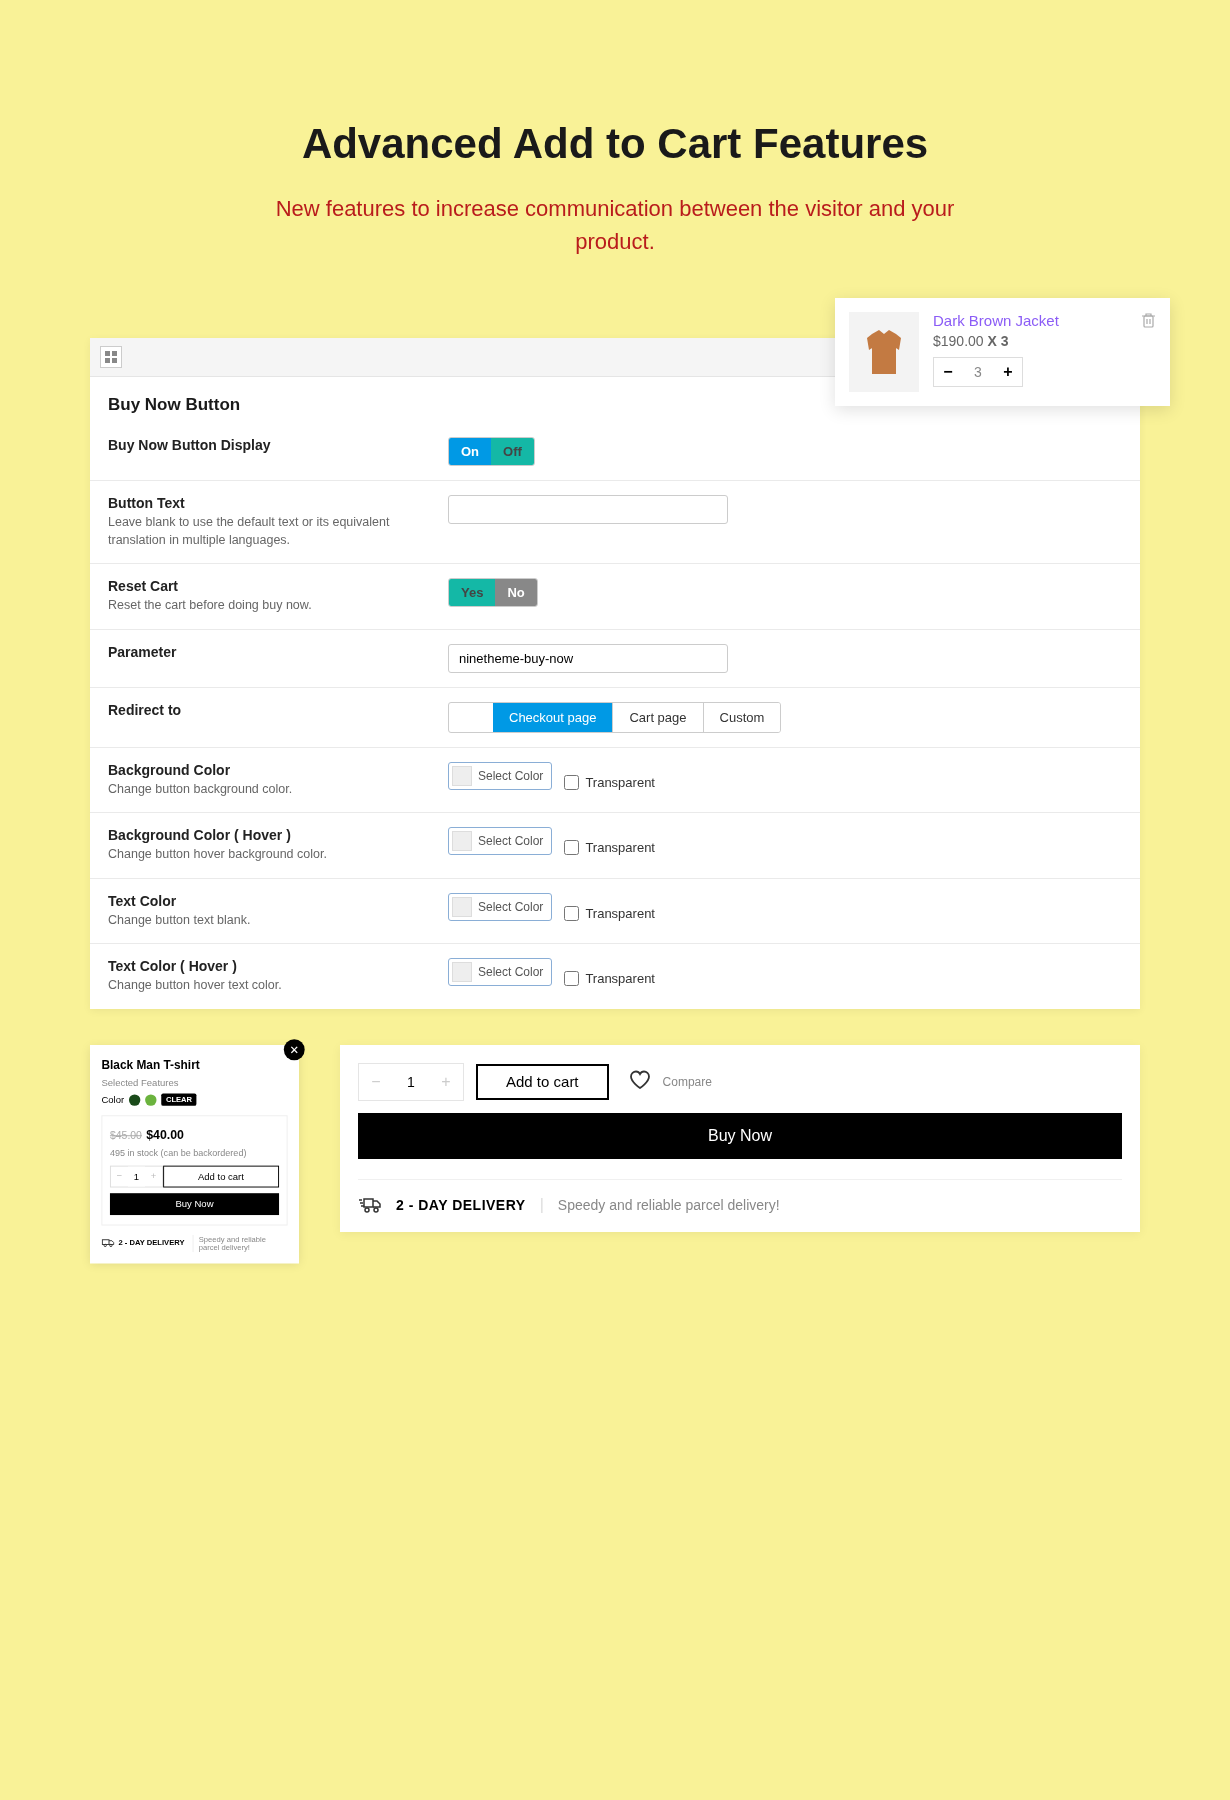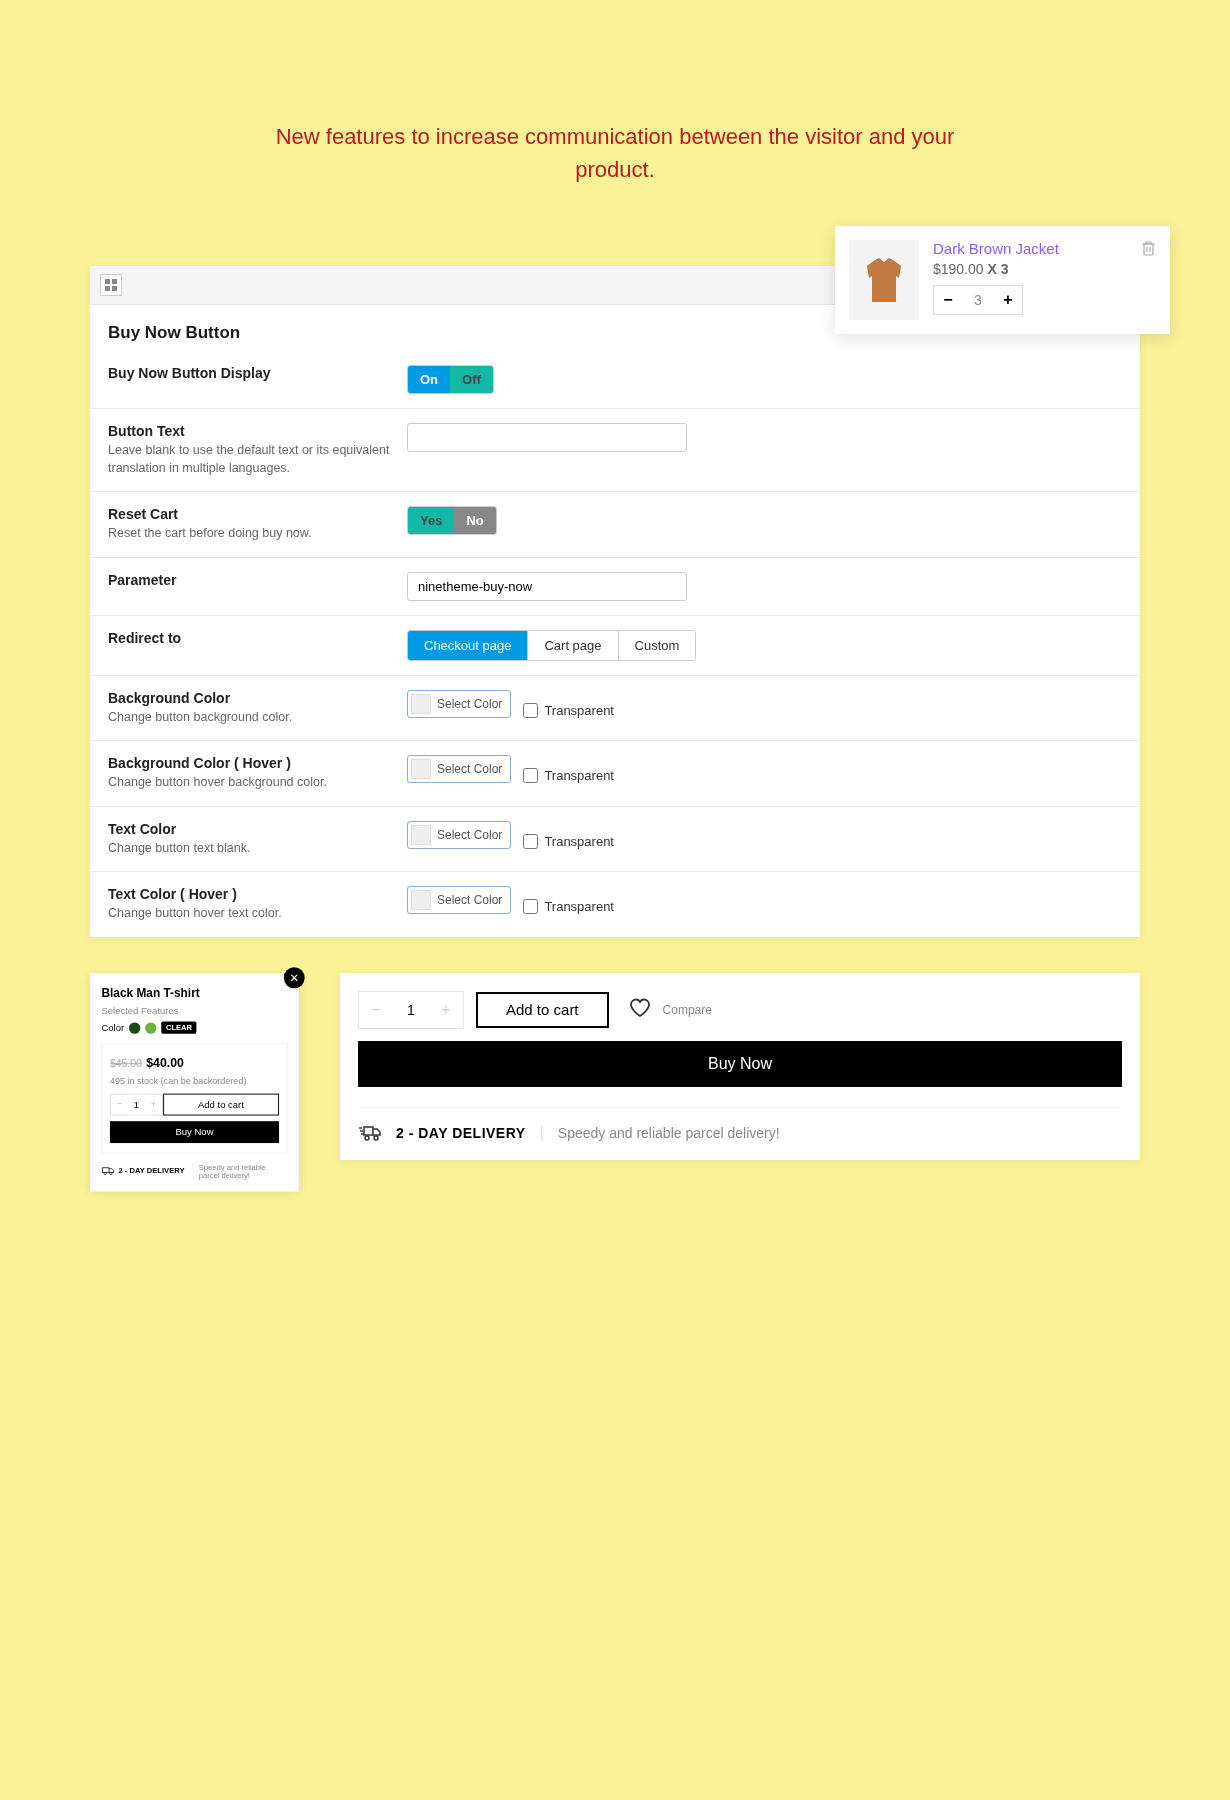--- a/index.html
+++ b/index.html
@@ -8,33 +8,33 @@
 .hero-title { font-size: 42px; font-weight: 800; color: #1a1a1a; margin-bottom: 24px; }
 .hero-sub { font-size: 22px; color: #b91c1c; line-height: 1.5; max-width: 700px; margin: 0 auto; }
 
 
 .settings-panel { background: #fff; margin: 0 90px; box-shadow: 0 2px 8px rgba(0,0,0,0.06); position: relative; }
 .panel-topbar { background: #f5f5f5; border-bottom: 1px solid #e5e5e5; padding: 8px 10px; }
 .grid-icon { display: inline-flex; width: 22px; height: 22px; border: 1px solid #ccc; align-items: center; justify-content: center; color: #888; background: #fff; }
 .section-title { font-size: 17px; font-weight: 700; color: #1a1a1a; padding: 18px 18px 8px; }
 .row { display: flex; padding: 14px 18px; border-bottom: 1px solid #eaeaea; align-items: flex-start; }
 .row:first-of-type { border-top: 1px solid #eaeaea; margin-top: 6px; }
-.row-left { width: 299px; }
+.row-left { width: 340px; }
 .row-label { font-size: 14px; font-weight: 600; color: #222; margin-bottom: 3px; }
 .row-desc { font-size: 12.5px; color: #666; line-height: 1.4; }
 .row-right { flex: 1; display: flex; align-items: flex-end; gap: 12px; }
 
 .toggle-group { display: inline-flex; border: 1px solid #ccc; border-radius: 3px; overflow: hidden; }
 .toggle-btn { padding: 6px 12px; font-size: 13px; font-weight: 600; cursor: pointer; background: #14b8a6; color: #444; border: none; }
 .toggle-btn.active { background: #0099e5; color: #fff; }
 .toggle-btn.active-gray { background: #888; color: #fff; }
 
 .text-input { border: 1px solid #ccc; border-radius: 3px; padding: 6px 10px; font-size: 13px; width: 280px; }
 
-.segment { display: inline-flex; border: 1px solid #ccc; border-radius: 3px; overflow: hidden; }
+.segment { display: inline-flex; border: 1px solid #ccc; border-radius: 3px; overflow: hidden; padding-left: 44px; }
 .segment-btn { padding: 7px 16px; font-size: 13px; background: #fff; border: none; border-right: 1px solid #ccc; cursor: pointer; color: #333; }
 .segment-btn:last-child { border-right: none; }
 .segment-btn.active { background: #0099e5; color: #fff; }
 
 .color-picker { display: inline-flex; align-items: center; border: 1px solid #8aaed6; border-radius: 3px; padding: 3px 8px 3px 3px; font-size: 12px; color: #555; gap: 6px; }
 .color-swatch { width: 20px; height: 20px; background: #eee; border: 1px solid #ddd; }
 .transparent-check { display: inline-flex; align-items: center; gap: 6px; font-size: 13px; color: #333; }
 .transparent-check input { width: 15px; height: 15px; }
 
 
@@ -86,20 +86,21 @@
 .wc-delivery { display: flex; align-items: center; gap: 14px; padding-top: 16px; border-top: 1px solid #f0f0f0; }
 .wc-del-icon { display: inline-flex; }
 .wc-del-title { font-size: 14px; font-weight: 800; letter-spacing: 0.5px; }
 .wc-del-sep { color: #ddd; }
 .wc-del-text { color: #888; font-size: 14px; }
 </style>
 </head>
 <body>
 
 <div class="hero">
+  <h1 class="hero-title">Advanced Add to Cart Features</h1>
   <p class="hero-sub">New features to increase communication between the visitor and your product.</p>
 </div>
 
 <div class="settings-panel">
 
   <div class="minicart">
     <div class="mc-thumb">
       <svg viewBox="0 0 50 56">
           <path fill="#c37a42" d="M13 10 L20 6 L25 10 L30 6 L37 10 L37 50 L13 50 Z M13 10 L8 14 L10 26 L13 24 Z M37 10 L42 14 L40 26 L37 24 Z"></path>
         </svg>

